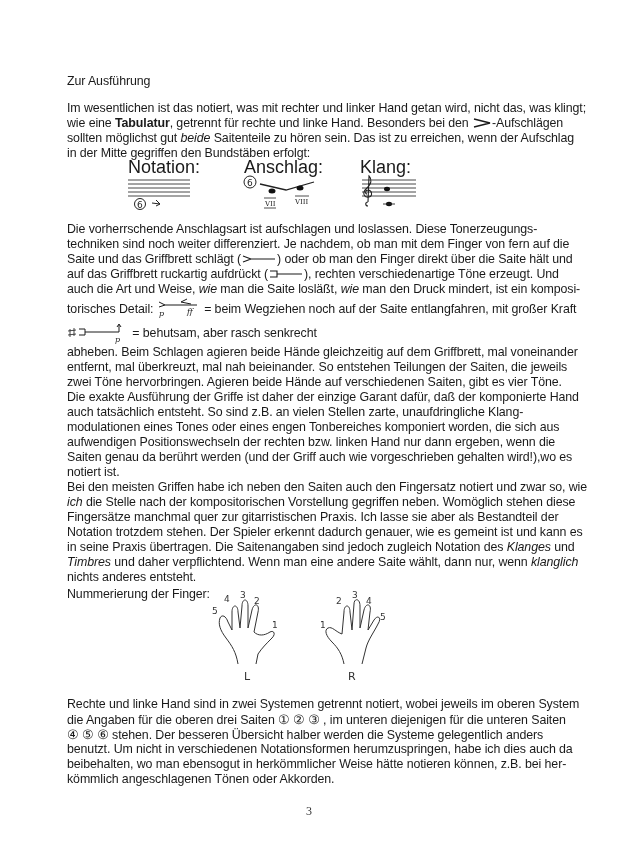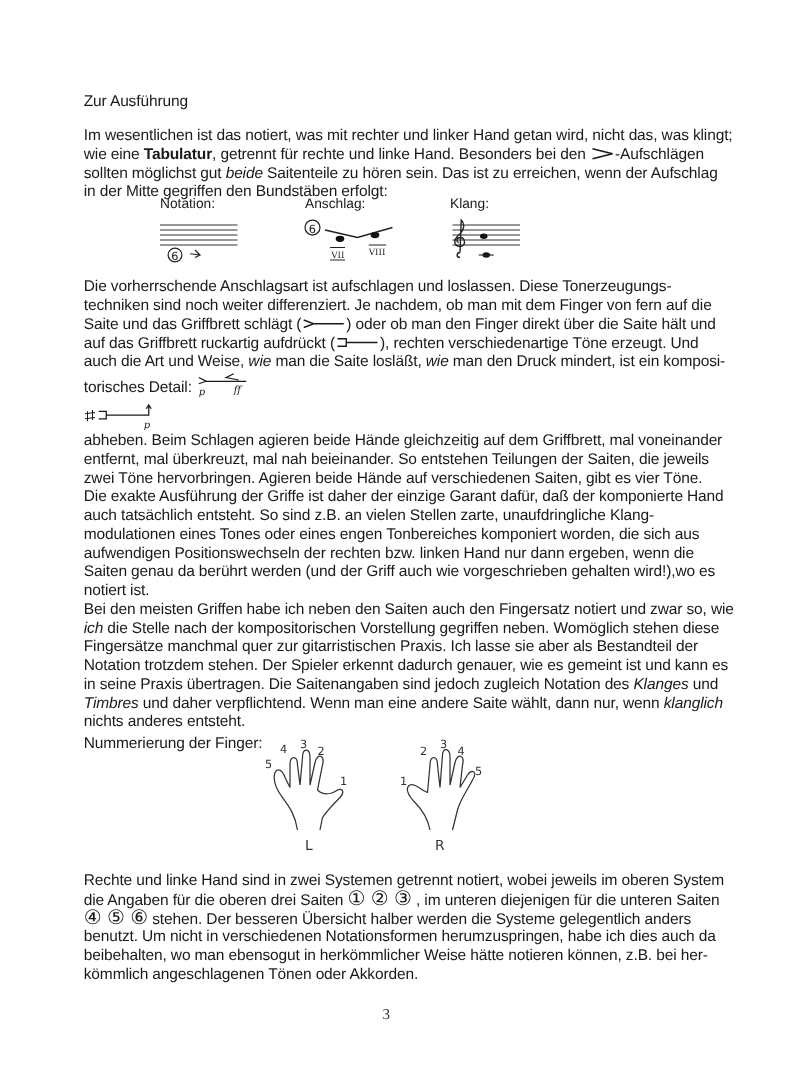--- a/index.html
+++ b/index.html
@@ -4,24 +4,24 @@
 <style>
   html, body { margin: 0; padding: 0; background: #ffffff; }
   body { width: 640px; height: 864px; position: relative; overflow: hidden;
          font-family: "Liberation Sans", sans-serif; color: #1a1a1a; }
   .page { position: absolute; left: 0; top: 0; width: 640px; height: 752px; }
   .line { position: absolute; left: 67px; font-size: 12.4px; line-height: 15px; white-space: nowrap; letter-spacing: -0.1px; }
   .heading { top: 74px; }
   i { font-style: italic; }
   b { font-weight: bold; }
   .sym { display: inline-block; vertical-align: middle; }
-  .fig-label { position: absolute; font-size: 11px; text-align: center; }
+  .fig-label { position: absolute; font-size: 18px; text-align: center; }
   svg { position: absolute; overflow: visible; }
   .pagenum { position: absolute; left: 306px; top: 804px; font-family: "Liberation Serif", serif; font-size: 12px; color: #333; }
-  .circ { font-size: 16px; }
+  .circ { font-size: 13px; }
 </style>
 </head>
 <body>
 
 <div class="page">
 
   <div class="line heading">Zur Ausführung</div>
 
   <div>
     <div class="line" style="top:101px">Im wesentlichen ist das notiert, was mit rechter und linker Hand getan wird, nicht das, was klingt;</div>
@@ -85,26 +85,26 @@
           <path d="M2 1 L10 4 L2 7 M10 4 L34 4" fill="none" stroke="#1a1a1a" stroke-width="1.1"></path>
         </svg><span>) oder ob man den Finger direkt über die Saite hält und</span></div>
     <div class="line" style="top:267px"><span>auf das Griffbrett ruckartig aufdrückt (</span><svg class="sym" style="position:relative;width:36px;height:8px;top:-1px" viewBox="0 0 36 8">
           <path d="M2 1 L9 1 L9 7 L2 7 M9 4 L34 4" fill="none" stroke="#1a1a1a" stroke-width="1.1"></path>
         </svg><span>), rechten verschiedenartige Töne erzeugt. Und</span></div>
     <div class="line" style="top:282px"><span>auch die Art und Weise, </span><i>wie</i><span> man die Saite losläßt, </span><i>wie</i><span> man den Druck mindert, ist ein komposi-</span></div>
     <div class="line" style="top:300px"><span>torisches Detail: </span><svg class="sym" style="position:relative;width:44px;height:20px;top:-2px" viewBox="0 0 44 20">
           <path d="M2 4 L8 7 L2 9 M8 7 L40 7 M30 1 L24 4 L34 6" fill="none" stroke="#1a1a1a" stroke-width="1"></path>
           <text x="2" y="18" font-size="8" font-style="italic" font-family="DejaVu Serif, serif" fill="#1a1a1a">p</text>
           <text x="30" y="16" font-size="8" font-style="italic" font-family="DejaVu Serif, serif" fill="#1a1a1a">ff</text>
-        </svg></div>
+        </svg><span> = beim Wegziehen noch auf der Saite entlangfahren, mit großer Kraft</span></div>
     <div class="line" style="top:324px"><svg class="sym" style="position:relative;width:62px;height:20px;top:-1px" viewBox="0 0 62 20">
           <path d="M3 6 L3 14 M7 5 L7 13 M1 8 L9 7 M1 12 L9 11" fill="none" stroke="#1a1a1a" stroke-width="0.8"></path>
           <path d="M12 6 L18 6 L18 12 L12 12 M18 9 L52 9 L52 2 M50 4 L52 1 L54 4" fill="none" stroke="#1a1a1a" stroke-width="1"></path>
           <text x="48" y="19" font-size="8" font-style="italic" font-family="DejaVu Serif, serif" fill="#1a1a1a">p</text>
-        </svg></div>
+        </svg><span> = behutsam, aber rasch senkrecht</span></div>
     <div class="line" style="top:345px">abheben. Beim Schlagen agieren beide Hände gleichzeitig auf dem Griffbrett, mal voneinander</div>
     <div class="line" style="top:360px">entfernt, mal überkreuzt, mal nah beieinander. So entstehen Teilungen der Saiten, die jeweils</div>
     <div class="line" style="top:375px">zwei Töne hervorbringen. Agieren beide Hände auf verschiedenen Saiten, gibt es vier Töne.</div>
     <div class="line" style="top:390px">Die exakte Ausführung der Griffe ist daher der einzige Garant dafür, daß der komponierte Hand</div>
     <div class="line" style="top:405px">auch tatsächlich entsteht. So sind z.B. an vielen Stellen zarte, unaufdringliche Klang-</div>
     <div class="line" style="top:420px">modulationen eines Tones oder eines engen Tonbereiches komponiert worden, die sich aus</div>
     <div class="line" style="top:435px">aufwendigen Positionswechseln der rechten bzw. linken Hand nur dann ergeben, wenn die</div>
     <div class="line" style="top:450px">Saiten genau da berührt werden (und der Griff auch wie vorgeschrieben gehalten wird!),wo es</div>
     <div class="line" style="top:465px">notiert ist.</div>
   </div>

